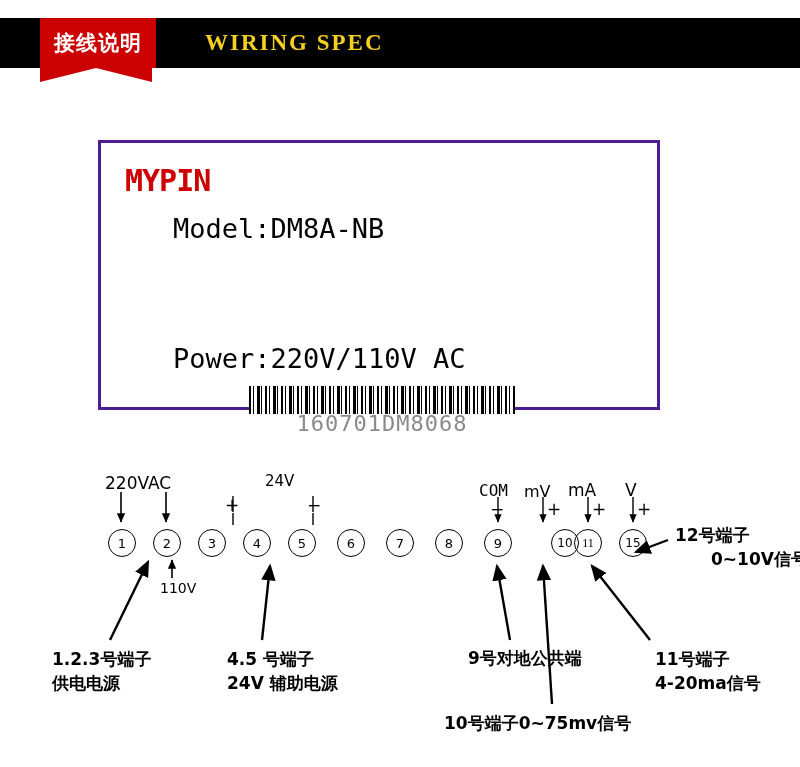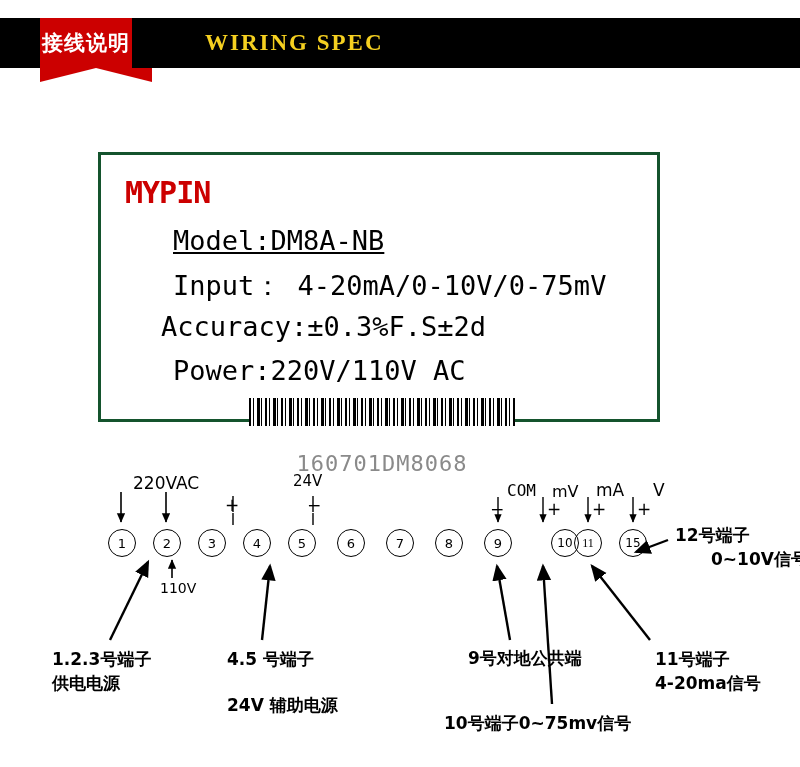--- a/index.html
+++ b/index.html
@@ -21,21 +21,21 @@
     left: 0;
     top: 18px;
     width: 800px;
     height: 50px;
     background: #000000;
   }
   #header-tag {
     position: absolute;
     left: 40px;
     top: 18px;
-    width: 92px;
+    width: 116px;
     height: 50px;
     background: #cc0000;
     color: #ffffff;
     font-size: 21px;
     font-weight: bold;
     display: flex;
     align-items: center;
     justify-content: center;
     letter-spacing: 1px;
     font-family: "DejaVu Sans", sans-serif;
@@ -58,24 +58,24 @@
     font-size: 23px;
     font-weight: bold;
     letter-spacing: 2px;
     font-family: "Liberation Serif", serif;
   }
 
   
   #nameplate {
     position: absolute;
     left: 98px;
-    top: 152px;
+    top: 140px;
     width: 562px;
     height: 270px;
-    border: 3px solid #14532d;
+    border: 3px solid #4c1d95;
     background: #ffffff;
     box-sizing: border-box;
   }
   .plate-row {
     position: absolute;
     white-space: nowrap;
     color: #000000;
     font-family: "DejaVu Sans Mono", monospace;
   }
   #brand {
@@ -89,21 +89,20 @@
   #brand-title {
     left: 150px;
     top: 24px;
     font-size: 25px;
     letter-spacing: 0px;
   }
   #model-line {
     left: 72px;
     top: 70px;
     font-size: 27px;
-    text-decoration: underline;
   }
   #input-line {
     left: 72px;
     top: 113px;
     font-size: 27px;
   }
   #accuracy-line {
     left: 60px;
     top: 156px;
     font-size: 27px;
@@ -130,21 +129,20 @@
   #barcode-text {
     position: absolute;
     left: 148px;
     top: 268px;
     width: 266px;
     text-align: center;
     font-size: 22px;
     color: #8a8a8a;
     font-family: "DejaVu Sans Mono", monospace;
     letter-spacing: 1px;
-    margin-top: 28px;
   }
 
   
   .terminal {
     position: absolute;
     width: 28px;
     height: 28px;
     border: 1.6px solid #000;
     border-radius: 50%;
     box-sizing: border-box;
@@ -165,21 +163,20 @@
     font-family: "DejaVu Sans", sans-serif;
   }
   .anno-cn {
     font-size: 17px;
     font-weight: bold;
     line-height: 22px;
   }
   .anno-en {
     font-size: 16px;
     font-family: "DejaVu Sans Mono", monospace;
-    margin-left: 28px;
   }
   .sign {
     position: absolute;
     font-size: 17px;
     font-family: "DejaVu Sans", sans-serif;
     color: #000;
   }
   svg.overlay {
     position: absolute;
     left: 0;
@@ -193,22 +190,20 @@
 <body>
 
 <div id="header-banner"></div>
 <div id="header-tag">接线说明</div>
 <div id="header-tag-notch"></div>
 <div id="header-title">WIRING   SPEC</div>
 
 <div id="nameplate">
   <div class="plate-row" id="brand">MYPIN</div>
   <div class="plate-row" id="model-line">Model:DM8A-NB</div>
-  <div class="plate-row" id="input-line">Input： 4-20mA/0-10V/0-75mV</div>
-  <div class="plate-row" id="accuracy-line">Accuracy:±0.3%F.S±2d</div>
   <div class="plate-row" id="power-line">Power:220V/110V AC</div>
   <div id="barcode"></div>
   <div id="barcode-text">160701DM8068</div>
 </div>
 
 <div class="terminal" style="left:108px;">1</div>
 <div class="terminal" style="left:153px;">2</div>
 <div class="terminal" style="left:198px;">3</div>
 <div class="terminal" style="left:243px;">4</div>
 <div class="terminal" style="left:288px;">5</div>
@@ -233,21 +228,21 @@
 <div class="sign" style="left:547px;top:499px;">+</div>
 <div class="sign" style="left:592px;top:499px;">+</div>
 <div class="sign" style="left:637px;top:499px;">+</div>
 
 <div class="anno" style="left:160px;top:580px;font-size:14px;">110V</div>
 
 <div class="anno anno-cn" style="left:52px;top:648px;">1.2.3号端子</div>
 <div class="anno anno-cn" style="left:52px;top:672px;">供电电源</div>
 
 <div class="anno anno-cn" style="left:227px;top:648px;">4.5 号端子</div>
-<div class="anno anno-cn" style="left:227px;top:672px;margin-top:22px;">24V 辅助电源</div>
+<div class="anno anno-cn" style="left:227px;top:672px;">24V 辅助电源</div>
 
 <div class="anno anno-cn" style="left:468px;top:647px;">9号对地公共端</div>
 
 <div class="anno anno-cn" style="left:444px;top:712px;">10号端子0~75mv信号</div>
 
 <div class="anno anno-cn" style="left:655px;top:648px;">11号端子</div>
 <div class="anno anno-cn" style="left:655px;top:672px;">4-20ma信号</div>
 
 <div class="anno anno-cn" style="left:675px;top:524px;">12号端子</div>
 <div class="anno anno-cn" style="left:699px;top:548px;margin-left:12px;">0~10V信号</div>

